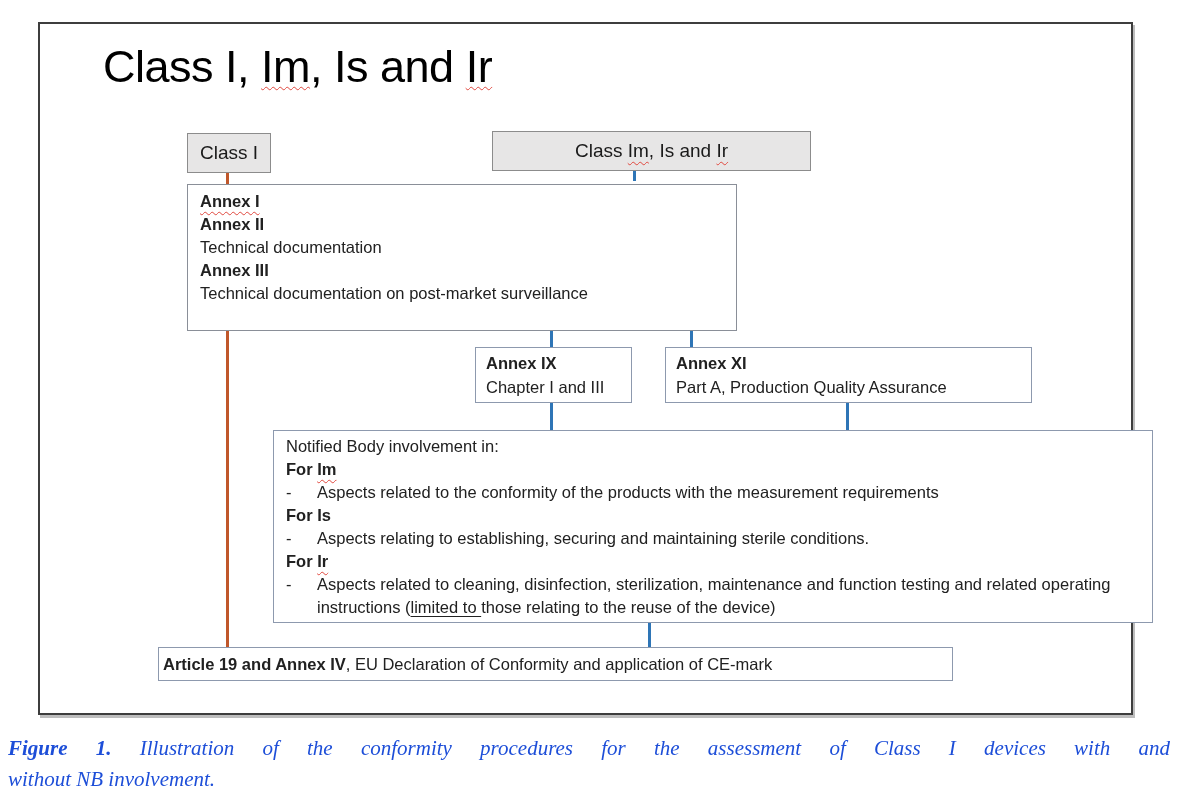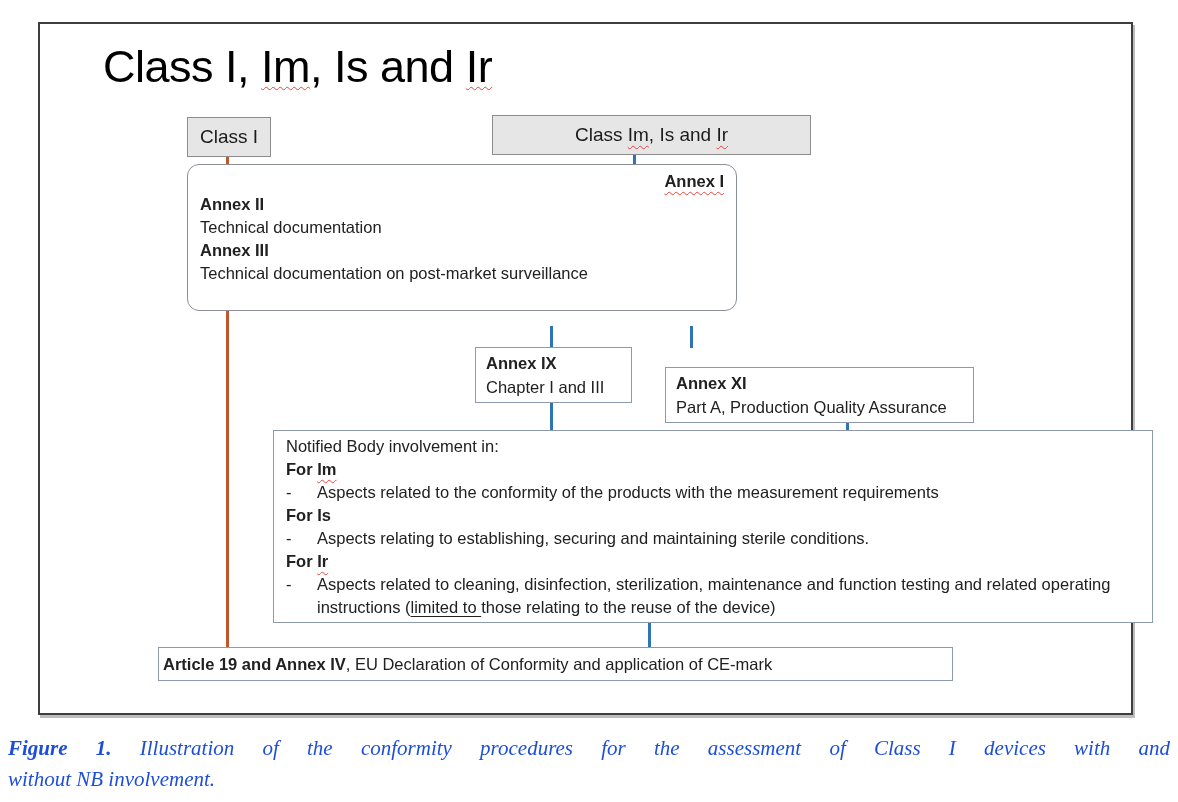--- a/index.html
+++ b/index.html
@@ -5,41 +5,41 @@
   html,body{margin:0;padding:0;background:#fff;}
   #canvas{position:relative;width:1178px;height:802px;background:#fff;overflow:hidden;
           font-family:"Liberation Sans",sans-serif;color:#212121;}
   .frame{position:absolute;left:38px;top:22px;width:1095px;height:693px;box-sizing:border-box;
          border:2px solid #3d3d3d;box-shadow:2px 3px 0 #bdbdbd;background:#fff;z-index:0;}
   .title{position:absolute;left:103px;top:40px;font-size:45px;line-height:1.2;color:#000;
          letter-spacing:-0.5px;white-space:nowrap;z-index:2;}
   .box{position:absolute;box-sizing:border-box;background:#fff;border:1px solid #8d99ae;z-index:2;
        font-size:16.5px;}
   .graybox{background:var(--grayfill);border:1.5px solid #8c8c8c;display:flex;align-items:center;
-       justify-content:center;font-size:19px;color:#1a1a1a;}
+       justify-content:center;font-size:19px;color:#1a1a1a;margin-top:16px;}
   .class-i{left:187px;top:117px;width:84px;height:40px;}
   .class-im{left:492px;top:115px;width:319px;height:40px;}
-  .annex{left:187px;top:164px;width:550px;height:147px;padding:5px 12px;line-height:23px;border-color:#8a8f98;border-radius:12px;}
+  .annex{left:187px;top:184px;width:550px;height:147px;padding:5px 12px;line-height:23px;border-color:#8a8f98;}
   .annex-ix{left:475px;top:347px;width:157px;height:56px;padding:3px 10px;line-height:24px;}
-  .annex-xi{left:665px;top:347px;width:309px;height:56px;padding:3px 10px;line-height:24px;margin-top:20px;}
+  .annex-xi{left:665px;top:347px;width:367px;height:56px;padding:3px 10px;line-height:24px;}
   .notified{left:273px;top:430px;width:880px;height:193px;padding:4px 12px;line-height:23px;}
   .article{left:158px;top:647px;width:795px;height:34px;padding:0 4px;display:flex;align-items:center;
            white-space:nowrap;}
   .vline{position:absolute;width:3px;z-index:1;}
   .orange-l{left:226px;top:157px;height:492px;background:var(--orange);}
   .blue{background:var(--blue);}
   .b1{left:633px;top:155px;height:26px;}
   .b2{left:550px;top:326px;height:22px;}
   .b3{left:690px;top:326px;height:22px;}
   .b4{left:550px;top:402px;height:29px;}
   .b5{left:846px;top:402px;height:29px;}
   .b6{left:648px;top:622px;height:26px;}
   .bold{font-weight:700;}
   .sq{text-decoration-line:underline;text-decoration-style:wavy;text-decoration-color:#e0483e;
-      text-decoration-thickness:1px;text-underline-offset:4px;text-align:right;}
+      text-decoration-thickness:1px;text-underline-offset:4px;}
   .ul{text-decoration:underline;text-underline-offset:3px;}
   .bullet-row{display:flex;}
   .bullet-dash{flex:0 0 31px;}
   .bullet-text{flex:1;}
   .caption{position:absolute;left:8px;top:733px;width:1162px;font-family:"Liberation Serif",serif;
            font-style:italic;font-size:21px;line-height:31px;color:#1d4ed8;}
   .cap-line1{text-align:justify;text-align-last:justify;}
   .cap-line2{text-align:left;}
 </style>
 </head>

